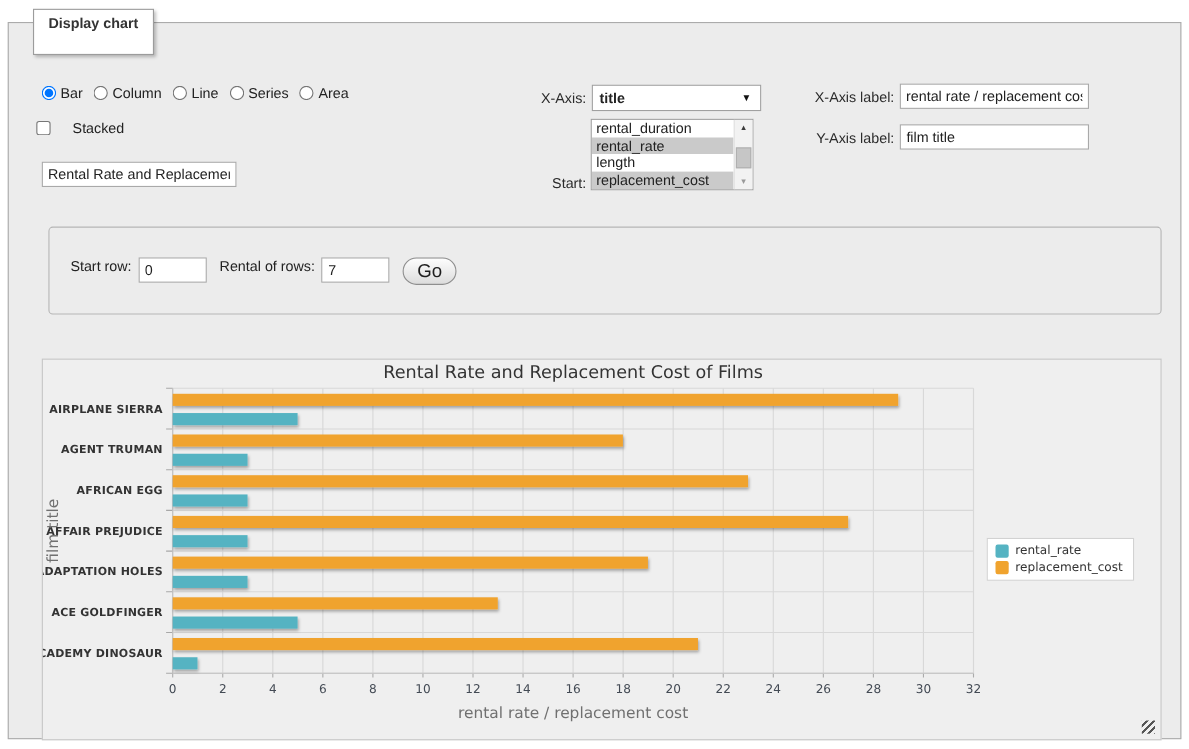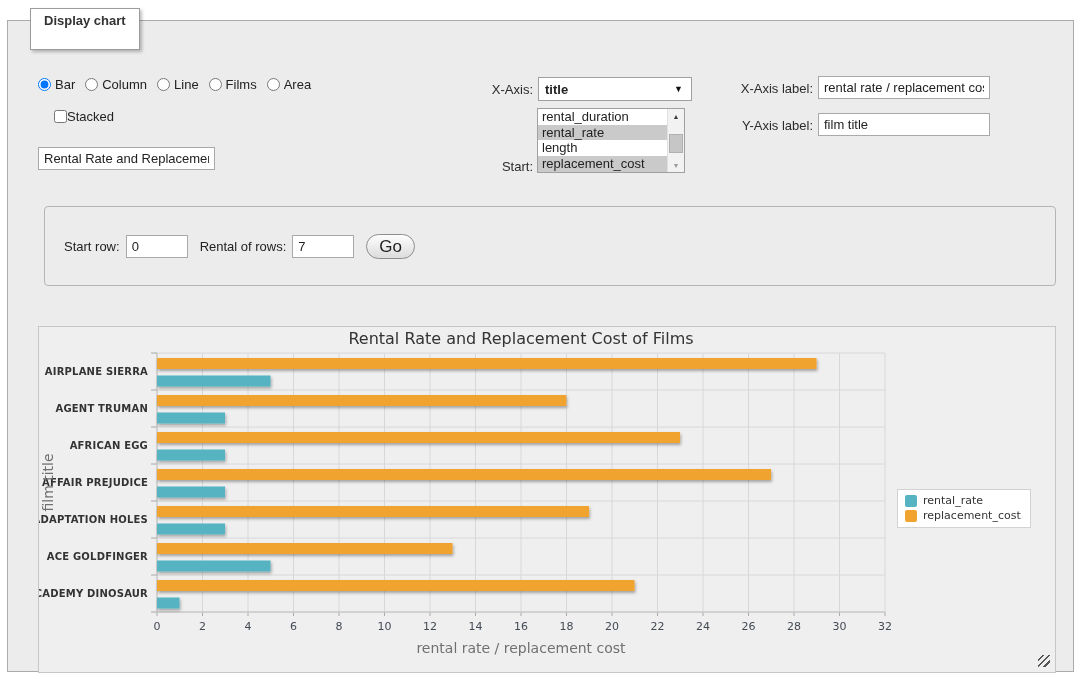--- a/index.html
+++ b/index.html
@@ -7,21 +7,21 @@
   .page { position:relative; width:1081px; height:681px; background:#fff; overflow:hidden; }
 
   .panel { position:absolute; left:7px; top:20px; width:1067px; height:652px;
            background:#ECECEC; border:1px solid #ABABAB; }
   .panel-legend { position:absolute; left:30px; top:8px; height:42px; padding:4px 13px;
            background:#fff; border:1px solid #9C9C9C; font-weight:bold; font-size:13px; color:#333;
            box-shadow:2px 2px 3px rgba(0,0,0,0.25); z-index:5; }
 
   .row-radios { position:absolute; left:30px; top:56px; display:flex; align-items:center; gap:10px; }
   .radio-pair { display:flex; align-items:center; gap:4px; }
-  .row-stacked { position:absolute; left:46px; top:88px; display:flex; align-items:center; gap:0; }
+  .row-stacked { position:absolute; left:25px; top:88px; display:flex; align-items:center; gap:20px; }
 
   .txt { border:1px solid #A9A9A9; background:#fff; height:23px; padding:2px 5px;
          font-family:"Liberation Sans", sans-serif; font-size:13px; color:#222; }
   .title-input { position:absolute; left:30px; top:126px; width:177px; }
 
   .lbl { position:absolute; text-align:right; color:#2b2b2b; }
   .lbl-xaxis { left:445px; top:61px; width:80px; }
   .lbl-series { left:445px; top:138px; width:80px; }
   .lbl-xaxislabel { left:690px; top:60px; width:115px; }
   .lbl-yaxislabel { left:690px; top:97px; width:115px;text-align:right; }
@@ -44,21 +44,21 @@
   .scroll-arrow.down { color:#9a9a9a; }
   .scroll-track { flex:1; position:relative; }
   .scroll-thumb { position:absolute; left:1px; right:1px; top:30%; height:55%;
         background:#C6C6C6; border:1px solid #B0B0B0; }
 
   .input-xlabel { position:absolute; left:810px; top:55px; width:172px; }
   .input-ylabel { position:absolute; left:810px; top:92px; width:172px; }
 
   .rows-box { position:absolute; left:36px; top:185px; width:1012px; height:80px;
         border:1px solid #B5B5B5; border-radius:4px; background:#ECECEC; }
-  .rows-inner { position:absolute; left:19px; top:27px; display:flex; align-items:center; }
+  .rows-inner { position:absolute; left:19px; top:27px; display:flex; align-items:flex-start; }
   .rows-inner .txt { width:62px; }
   .rows-inner .sp { width:12px; }
   .rows-inner label { margin-right:6px; }
   .go-btn { height:25px; padding:1px 12px; border:1px solid #8E8E8E; border-radius:13px;
         background:linear-gradient(#FDFDFD,#DCDCDC); font-family:"Liberation Sans", sans-serif;
         font-size:17px; color:#1d1d1d; cursor:pointer; }
 
   .chart-container { position:absolute; left:30px; top:305px; width:1018px; height:347px;
         background:#EFEFEF; border:1px solid #C6C6C6; }
   .chart-container svg { display:block; }
@@ -92,21 +92,21 @@
       <span class="radio-pair">
         <input type="radio" name="ctype" style="">
         <span>Column</span>
       </span>
       <span class="radio-pair">
         <input type="radio" name="ctype" style="">
         <span>Line</span>
       </span>
       <span class="radio-pair">
         <input type="radio" name="ctype" style="">
-        <span>Films</span>
+        <span>Series</span>
       </span>
       <span class="radio-pair">
         <input type="radio" name="ctype" style="">
         <span>Area</span>
       </span>
     </div>
 
     <div class="row-stacked">
       <input type="checkbox" style="">
       <span>Stacked</span>

